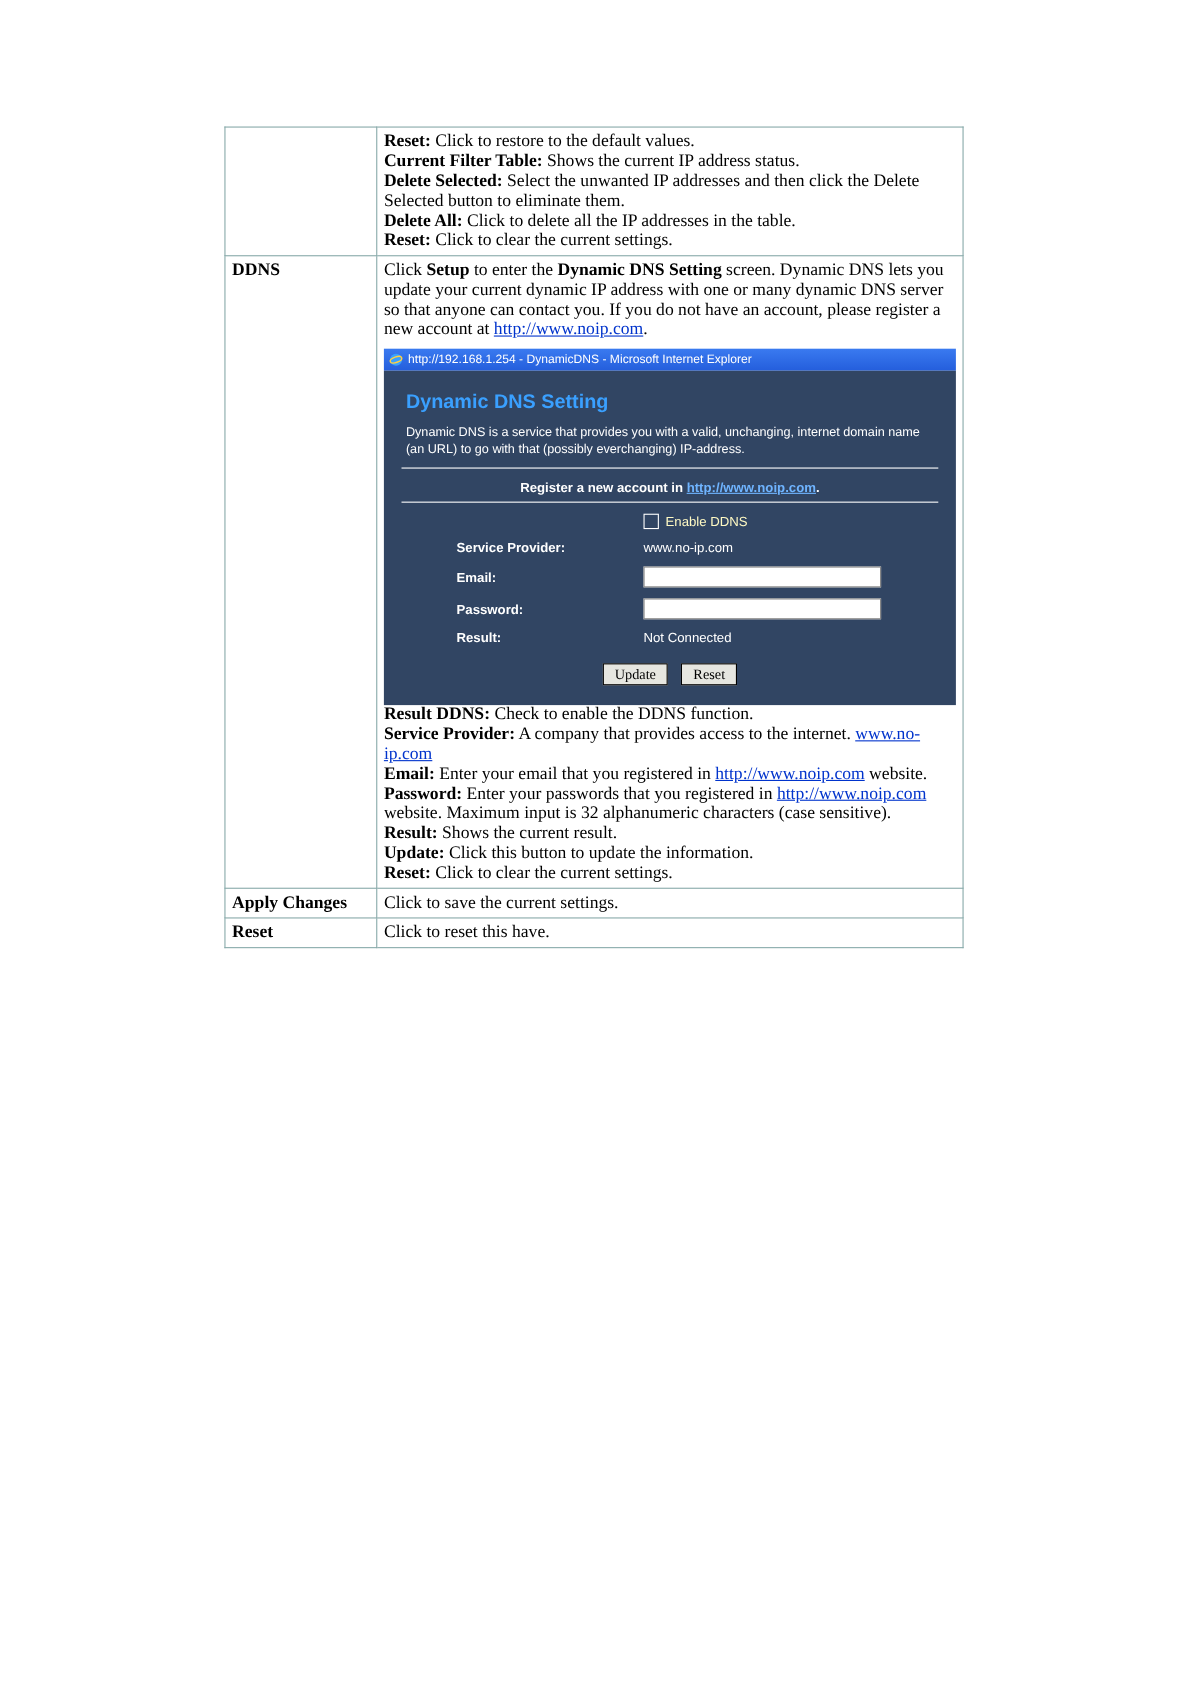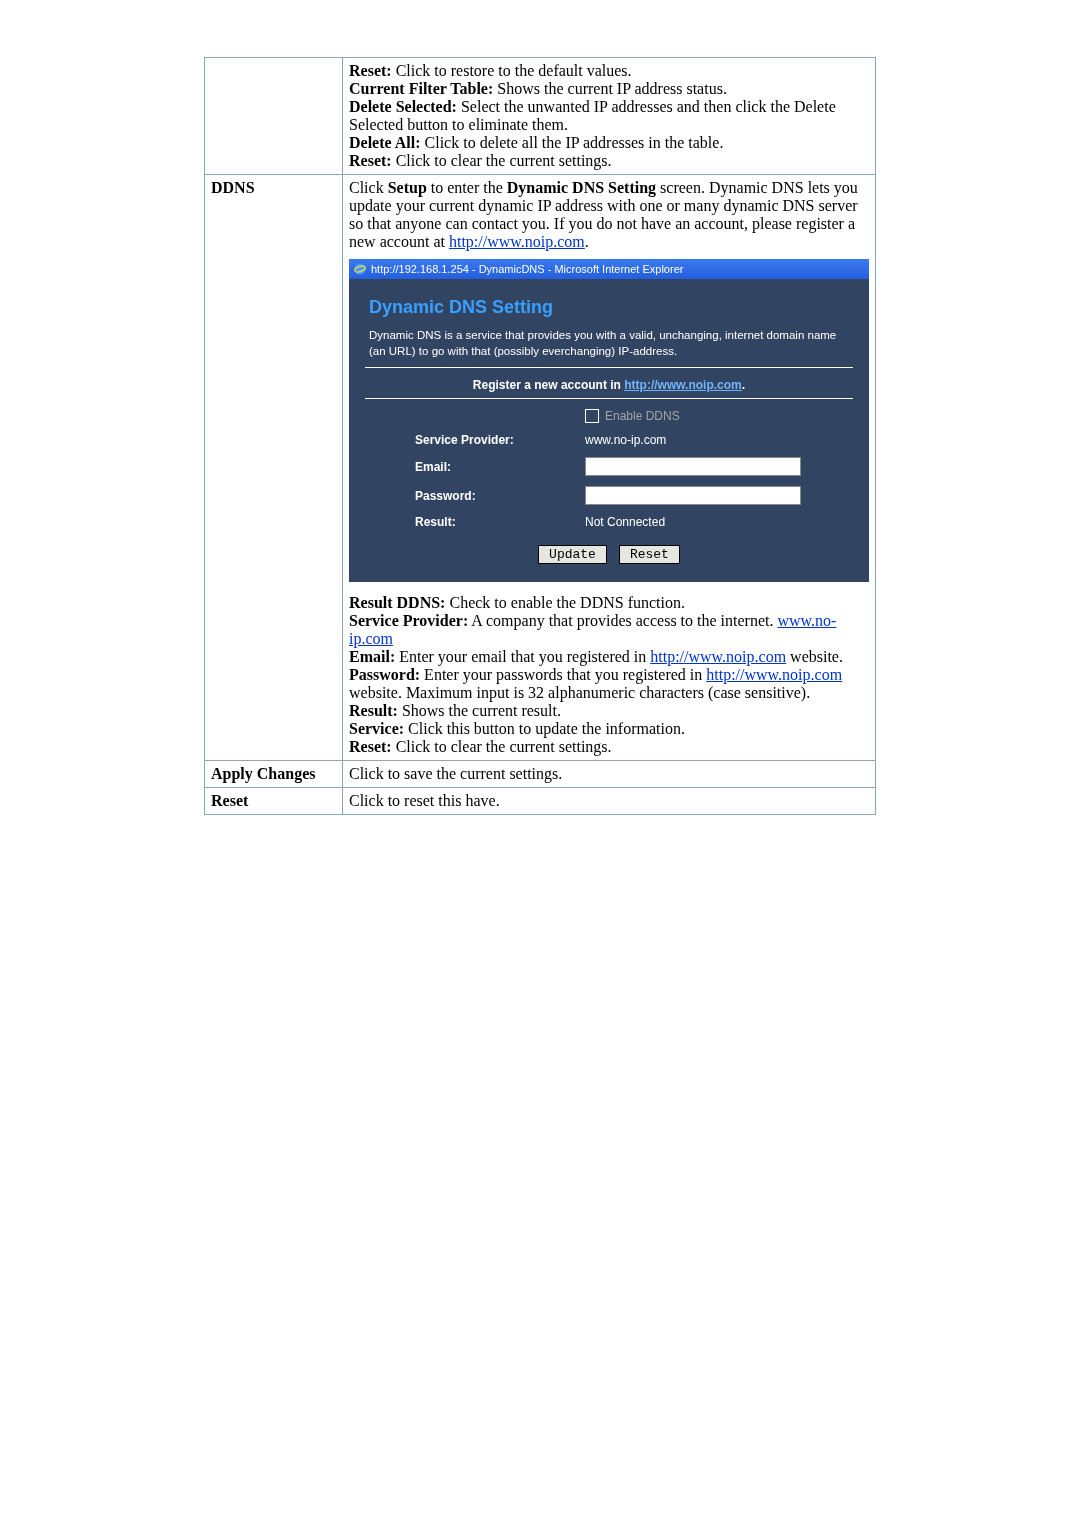--- a/index.html
+++ b/index.html
@@ -6,21 +6,21 @@
     font-family: "Times New Roman", Times, serif;
     font-size: 16px;
     color: #000;
     background: #fff;
     margin: 0;
     padding: 0;
   }
   .page {
     width: 1032px;
     margin: 0 auto;
-    padding: 57px 180px 60px 180px; 
+    padding: 115px 180px 60px 180px; 
     box-sizing: border-box;
     position: relative;
   }
   table.main {
     border-collapse: collapse;
     width: 100%;
     border: 1.5px solid #8aa;
   }
   table.main > tbody > tr > td {
     border: 1px solid #8aa;
@@ -35,21 +35,21 @@
   .b { font-weight: bold; }
   a.link { color: #0033cc; text-decoration: underline; }
   .page-num {
     text-align: center;
     font-size: 15px;
     margin-top: 270px;
   }
 
   
   .panel-wrap {
-    margin: 8px 0 12px 0;
+    margin: 8px 0 0 0;
   }
   .titlebar {
     background: #245edc;
     background: linear-gradient(#3a7af0, #245edc);
     color: #fff;
     font-family: Tahoma, Arial, sans-serif;
     font-size: 11px;
     padding: 3px 6px 3px 4px;
     display: flex;
     align-items: center;
@@ -106,33 +106,33 @@
     width: 210px;
     height: 17px;
     padding: 0 2px;
     font-size: 12px;
     border: 1px solid #888;
     background:#fff;
     box-sizing: content-box;
   }
   .cb-row {
     display:flex; align-items:center; gap:6px;
-    color:#a3a3a3;
+    color:#fef9c3;
   }
   .cb {
     width:12px; height:12px; border:1px solid #fff;
     display:inline-block; background:#314563;
   }
   .result-val { color:#ff5a1a; }
   .btn-row {
     display:flex; justify-content:center; gap:12px;
     margin-top:16px;
   }
   .btn {
-    font-family: Liberation Mono, monospace;
+    font-family: Liberation Serif, serif;
     font-size: 13px;
     color:#000;
     background: #e6e6e0;
     border: 1px solid #000;
     padding: 1px 10px;
     cursor: default;
   }
 </style>
 </head>
 <body>
@@ -203,21 +203,21 @@
               </div>
             </div>
           </div>
 
           
           <span class="b">Result DDNS:</span><span> Check to enable the DDNS function.</span><br>
           <span class="b">Service Provider:</span><span> A company that provides access to the internet. </span><a href="#" class="link">www.no-ip.com</a><br>
           <span class="b">Email:</span><span> Enter your email that you registered in </span><a href="#" class="link">http://www.noip.com</a><span> website.</span><br>
           <span class="b">Password:</span><span> Enter your passwords that you registered in </span><a href="#" class="link">http://www.noip.com</a><span> website. Maximum input is 32 alphanumeric characters (case sensitive).</span><br>
           <span class="b">Result:</span><span> Shows the current result.</span><br>
-          <span class="b">Service:</span><span> Click this button to update the information.</span><br>
+          <span class="b">Update:</span><span> Click this button to update the information.</span><br>
           <span class="b">Reset:</span><span> Click to clear the current settings.</span>
         </td>
       </tr>
 
       <tr>
         <td class="lbl">Apply Changes</td>
         <td>Click to save the current settings.</td>
       </tr>
 
       <tr>

